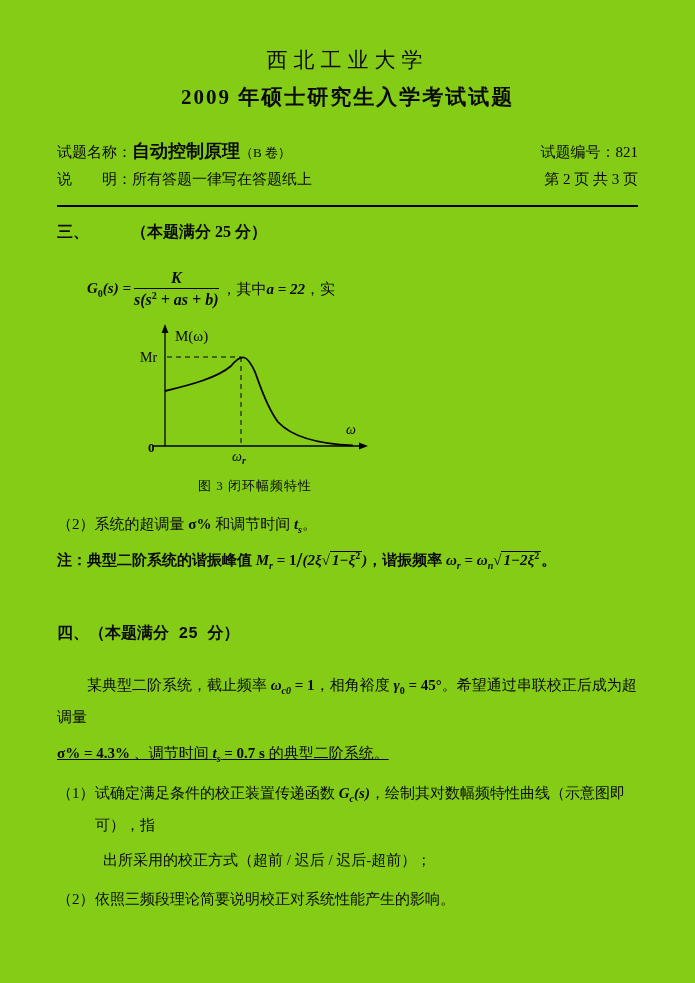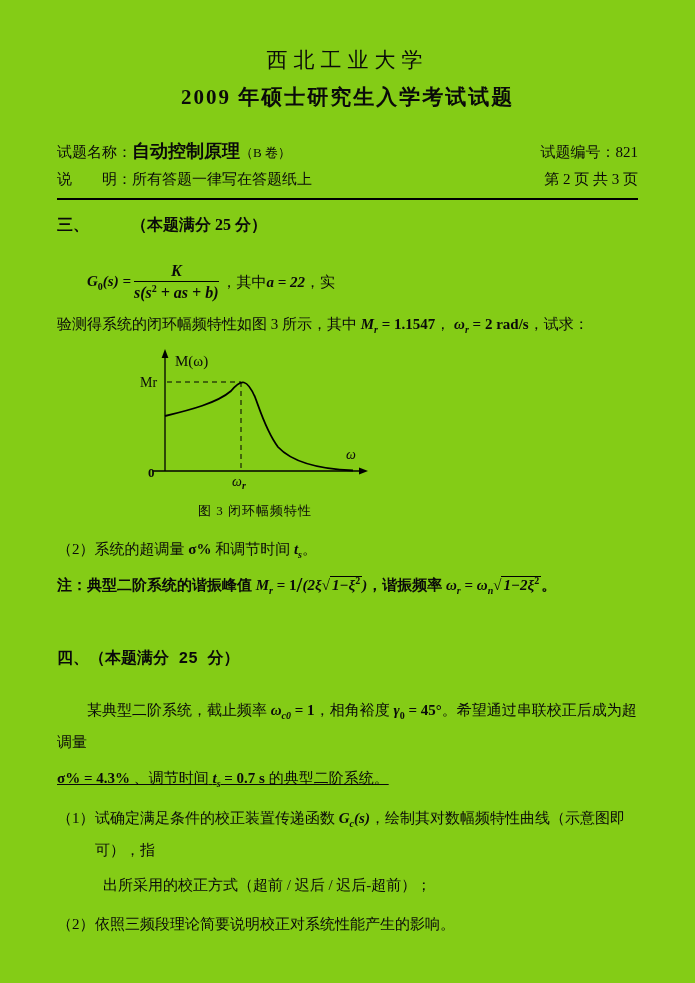--- a/index.html
+++ b/index.html
@@ -6,21 +6,21 @@
   html,body { background:#e8e8e8; }
   .page {
     width:695px; height:983px; margin:0 auto; background:#84cc16;
     font-family:"Liberation Serif","DejaVu Serif",serif;
     color:#0a0a0a; padding:46px 57px 0 57px; overflow:hidden; position:relative;
   }
   .center { text-align:center; }
   .university { font-size:21px; letter-spacing:6px; }
   .exam-title { font-size:21px; font-weight:bold; letter-spacing:2px; margin-top:9px; }
 
-  .header-info { margin-top:27px; border-bottom:2px solid #000; padding-bottom:5px; }
+  .header-info { margin-top:27px; border-bottom:2px solid #000; padding-bottom:12px; }
   .info-row { display:flex; justify-content:space-between; align-items:baseline; font-size:15px; line-height:27px; }
   .subject-name { font-weight:bold; font-size:18px; }
   .subject-variant { font-size:13px; }
 
   .sec-heading { font-weight:bold; font-size:16px; }
   .sec3-heading { margin-top:15px; }
   .sec3-heading .score-gap { margin-left:42px; }
   .sec4-heading { margin-top:50px;font-family:Liberation Mono, monospace; }
 
   .m { font-family:"Liberation Serif","DejaVu Serif",serif; font-weight:bold; }
@@ -91,25 +91,20 @@
     <span class="m"><span class="mi">G</span><sub>0</sub><span class="mi">(s) =</span></span>
     <span class="frac m">
       <span class="frac-num mi">K</span>
       <span class="frac-den"><span class="mi">s(s</span><sup>2</sup><span class="mi"> + as + b)</span></span>
     </span>
     <span>，其中</span>
     <span class="m mi">a = 22</span>
     <span>，实</span>
   </div>
 
-  <div class="p3-line2">
-    <span>验测得系统的闭环幅频特性如图 3 所示，其中</span>
-    <span class="m"><span class="mi">M</span><sub class="it">r</sub><span> = 1.1547</span></span><span>，  </span>
-    <span class="m"><span class="mi">ω</span><sub class="it">r</sub><span> = 2 rad/s</span></span><span>，试求：</span>
-  </div>
 
   <div class="figure-block">
     <svg width="240" height="146" viewBox="0 0 240 146">
 
       <line x1="30" y1="6" x2="30" y2="122" stroke="#000" stroke-width="1.3"></line>
       <line x1="18" y1="122" x2="227" y2="122" stroke="#000" stroke-width="1.3"></line>
       <polygon points="30,0 26.6,9 33.4,9" fill="#000"></polygon>
       <polygon points="233,122 224,118.6 224,125.4" fill="#000"></polygon>
 
       <line x1="32" y1="33" x2="106" y2="33" stroke="#000" stroke-width="1" stroke-dasharray="5,4"></line>

